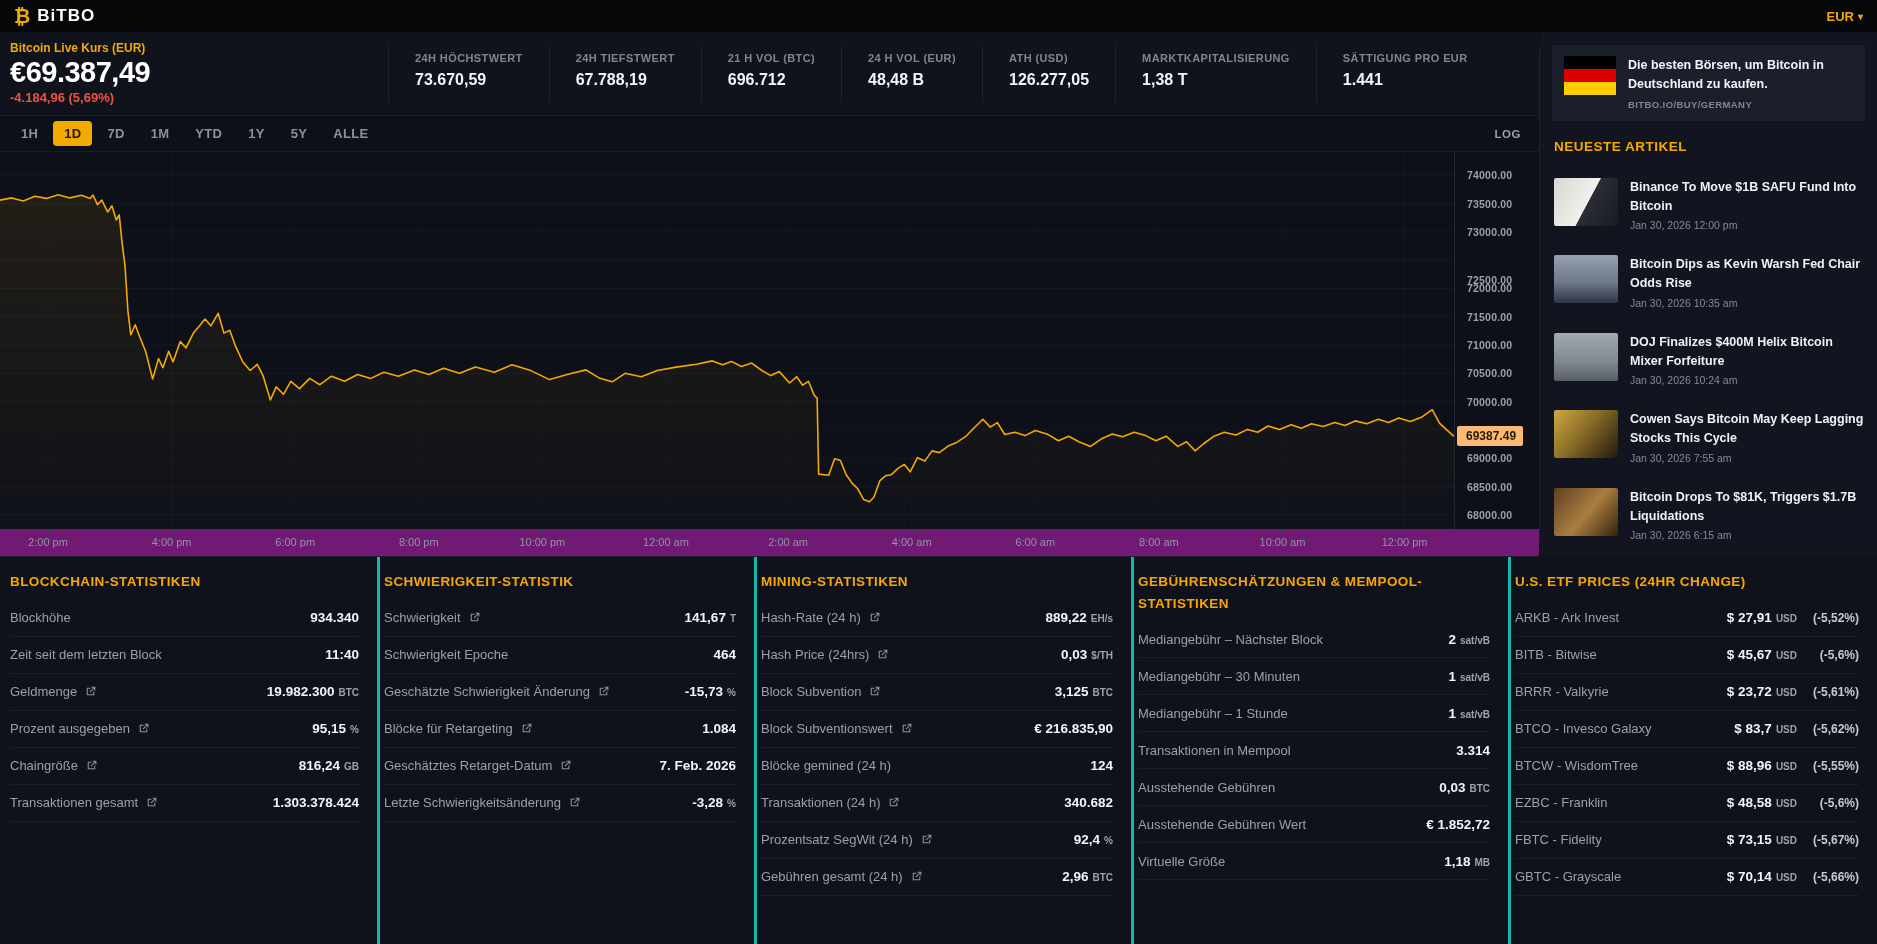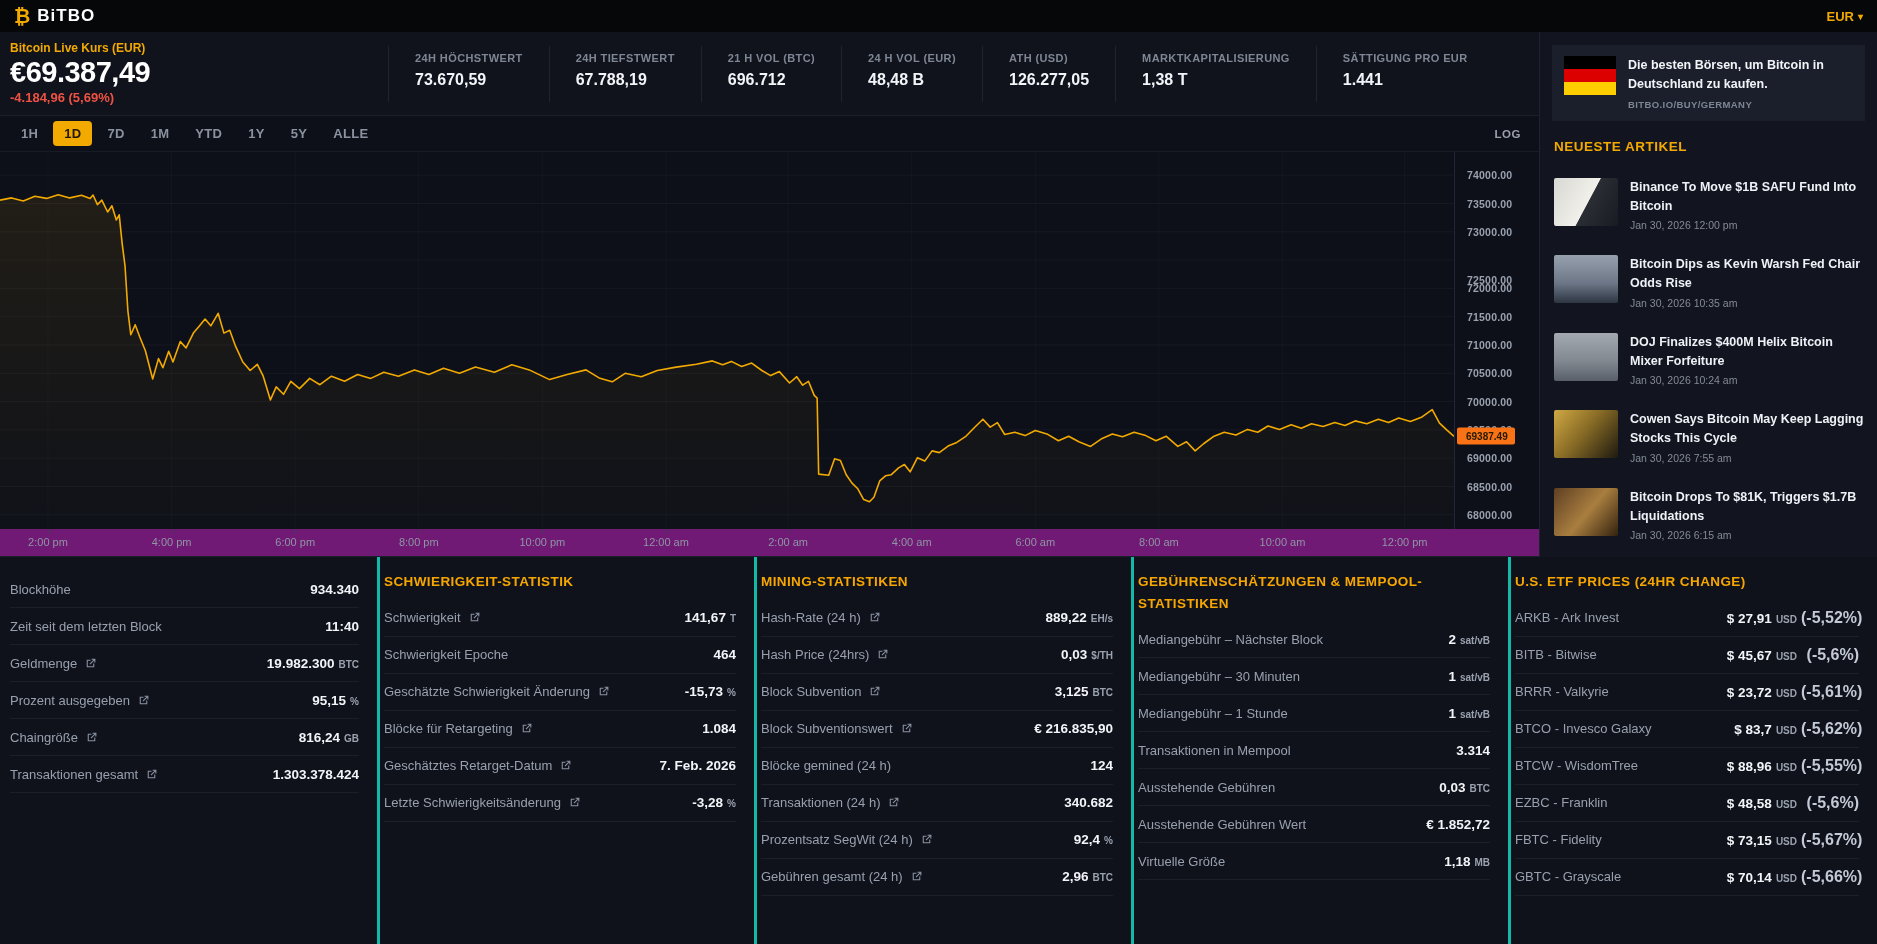--- a/index.html
+++ b/index.html
@@ -9,21 +9,21 @@
   
   .header { height:32px; background:#060709; display:flex; align-items:center; justify-content:space-between; padding:0 14px; }
   .logo { display:flex; align-items:center; gap:7px; cursor:pointer; }
   .logo-icon { color:#f2a900; font-size:20px; font-weight:bold; line-height:1; }
   .logo-text { font-size:17px; font-weight:bold; letter-spacing:1px; color:#fff; }
   .currency { color:#f2a900; font-size:13px; font-weight:bold; display:flex; align-items:center; gap:4px; cursor:pointer; }
   .currency .caret { font-size:10px; }
 
   
   .content { display:flex; }
-  .left-col { width:1540px; border-right:1px solid #1e2330; }
+  .left-col { width:1540px; border-right:1px solid #1e2330;border-radius:19px; }
   .right-col { width:337px; background:#12151f; }
 
   
   .stats-row { height:84px; background:#10131c; display:flex; align-items:stretch; border-bottom:1px solid #1b1f2b; }
   .price-block { width:388px; padding:9px 0 0 10px; }
   .price-label { color:#f2a900; font-size:12px; font-weight:bold; }
   .price-value { color:#fff; font-size:29px; font-weight:bold; letter-spacing:-0.5px; margin-top:1px; }
   .price-change { color:#ef5243; font-size:13px; font-weight:bold; margin-top:1px; }
   .stats-items { display:flex; align-items:center; flex:1; }
   .stat { border-left:1px solid #20242f; padding:6px 26px 0 26px; height:56px; align-self:center; }
@@ -33,21 +33,21 @@
   
   .range-row { height:36px; display:flex; align-items:center; gap:4px; padding:0 10px; border-bottom:1px solid #181c27; background:#0d1019; }
   .range-btn { color:#8a92a0; font-size:13px; font-weight:bold; padding:5px 11px; border-radius:4px; background:none; border:none; cursor:pointer; font-family:inherit; letter-spacing:0.3px; }
   .range-btn.active { background:#f2a900; color:#211703; }
   .log-btn { margin-left:auto; color:#9aa1ae; font-size:11.5px; font-weight:bold; background:none; border:none; cursor:pointer; font-family:inherit; padding-right:8px; letter-spacing:0.5px; }
   .plot-wrap { display:flex; height:377px; background:#0d1019; }
   .plot { position:relative; width:1455px; height:377px; border-right:1px solid #222736; }
   .plot svg { display:block; width:100%; height:100%; }
   .y-axis { position:relative; width:84px; height:377px; }
   .y-tick { position:absolute; left:12px; transform:translateY(-50%); color:#9aa1ae; font-size:10.5px; font-weight:bold; letter-spacing:0.2px; }
-  .price-tag { position:absolute; left:2px; transform:translateY(-50%); background:#f97316; color:#241a03; font-size:10px; font-weight:bold; padding:3px 7px 3px 9px; border-radius:2px; }
+  .price-tag { position:absolute; left:2px; transform:translateY(-50%); background:#fdba74; color:#241a03; font-size:12px; font-weight:bold; padding:3px 7px 3px 9px; border-radius:2px; }
   .x-axis { position:relative; height:28px; background:#701a75; border-bottom:1px solid #1b1f2b; }
   .x-tick { position:absolute; top:7px; transform:translateX(-50%); color:#8f96a3; font-size:11px; white-space:nowrap; }
   .x-tickmark { position:absolute; top:0; width:1px; height:4px; background:#3a4050; }
 
   
   .banner { background:#1a1f2b; margin:13px 12px 0 12px; padding:11px 12px; display:flex; gap:12px; cursor:pointer; }
   .flag { width:52px; height:39px; flex:none; display:flex; flex-direction:column; }
   .flag div { flex:1; }
   .banner-title { font-size:12.5px; font-weight:bold; line-height:1.55; color:#f2f4f8; }
   .banner-link { color:#7e8694; font-size:9.5px; font-weight:bold; letter-spacing:0.4px; margin-top:4px; }
@@ -68,21 +68,21 @@
   .panel { padding:14px 18px 0 10px; overflow:hidden; }
   .panel + .panel { border-left:3px solid #14b8a6; padding-left:4px; }
   .panel-title { color:#f7a600; font-size:13.5px; font-weight:bold; letter-spacing:0.4px; line-height:1.6; margin-bottom:7px; max-width:330px; }
   .rows .row { height:37px; display:flex; align-items:center; border-bottom:1px solid #1b1f29; }
   .row-label { color:#98a0ae; font-size:13px; display:flex; align-items:center; gap:7px; }
   .ext-icon { width:13px; height:13px; fill:#8a92a2; flex:none; cursor:pointer; }
   .row-right { margin-left:auto; display:flex; align-items:baseline; gap:4px; }
   .row-value { color:#f2f4f8; font-size:13.5px; font-weight:bold; }
   .row-unit { color:#9aa2af; font-size:10px; font-weight:bold; }
   .etf-name { color:#98a0ae; font-size:13px; }
-  .etf-change { color:#c3cad6; font-size:16px; font-weight:bold; width:58px; text-align:right; }
+  .etf-change { color:#c3cad6; font-size:12px; font-weight:bold; width:58px; text-align:right; }
 </style>
 </head>
 <body>
 
 <header class="header">
   <div class="logo">
     <span class="logo-icon">₿</span>
     <span class="logo-text">BiTBO</span>
   </div>
   <div class="currency">
@@ -280,20 +280,21 @@
       <div class="art-title">Bitcoin Drops To $81K, Triggers $1.7B Liquidations</div>
       <div class="art-date">Jan 30, 2026  6:15 am</div>
     </div>
   </div>
       </div>
   </aside>
 </div>
 
 <div class="bottom-row" id="panels-row">
     <section class="panel">
+    <h3 class="panel-title">BLOCKCHAIN-STATISTIKEN</h3>
     <div class="rows">
         <div class="row">
     <span class="row-label">
       <span>Blockhöhe</span>
 
     </span>
     <span class="row-right">
       <span class="row-value">934.340</span>
 
     </span>

